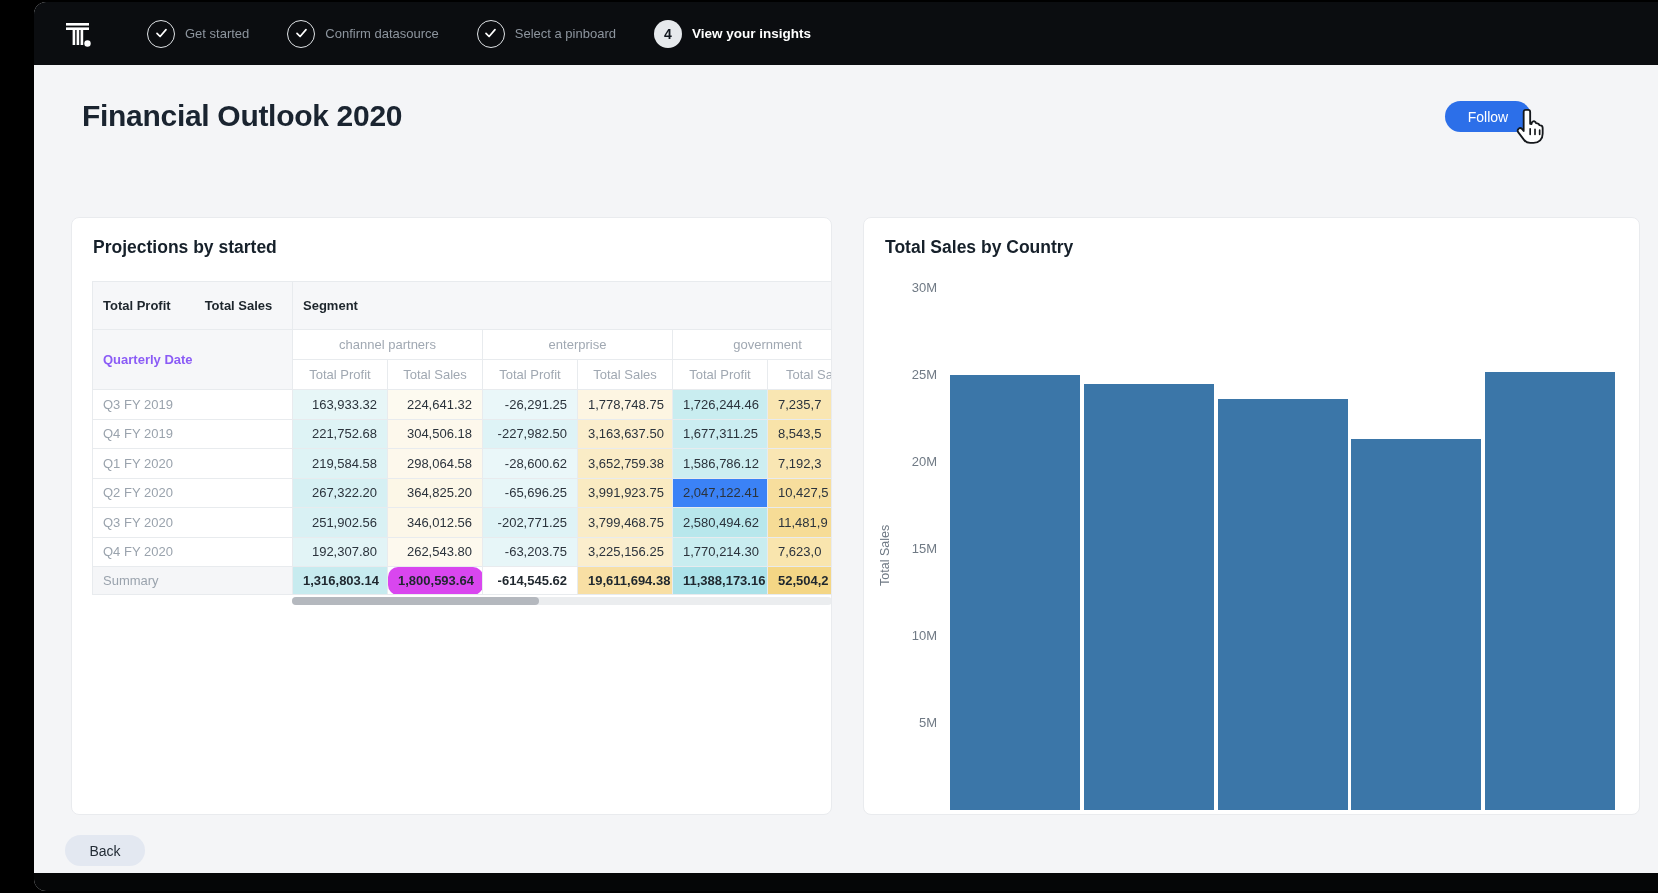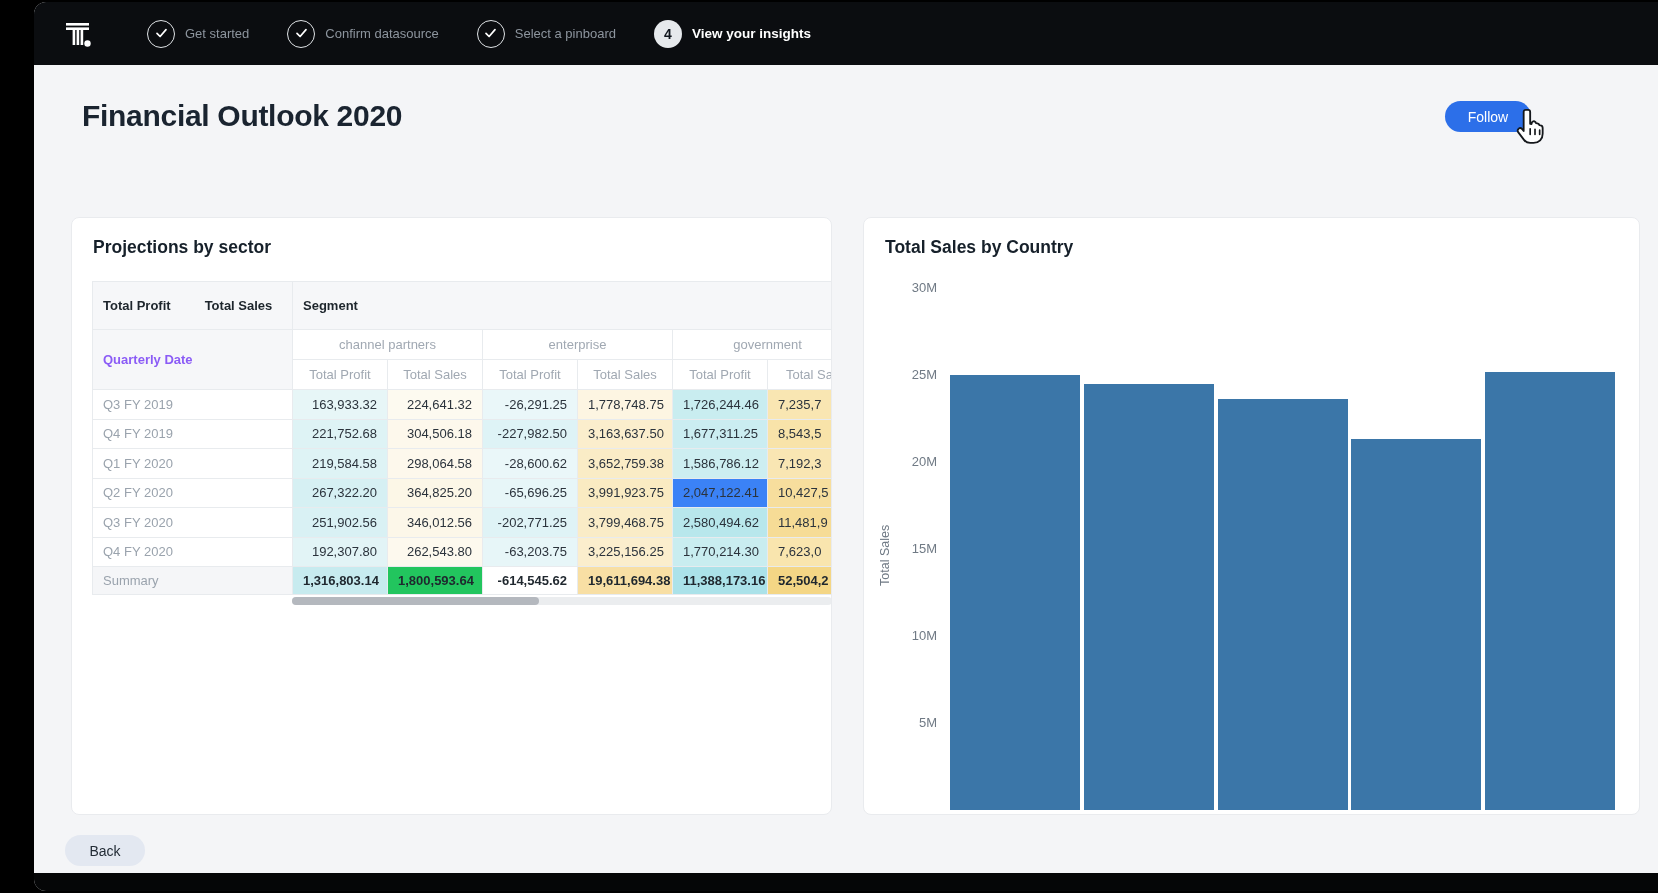--- a/index.html
+++ b/index.html
@@ -109,21 +109,21 @@
   <button class="followbtn">Follow</button>
 
   <div class="cursor">
     <svg width="40" height="44" viewBox="0 0 24 26">
       <path d="M10.9 2.1c.7 0 1.2.5 1.2 1.2v7.2l.8.1.2-.7c.2-.7.9-1.1 1.6-.9.5.2.8.6.9 1.1l.8.1c.6.1 1.1.5 1.3 1.1l.6.1c.8.1 1.3.8 1.3 1.6v3.4c0 3.3-2.2 5.5-5.5 5.5h-2c-1.6 0-2.8-.6-3.7-1.8l-3.5-4.6c-.5-.7-.4-1.6.3-2.1.6-.5 1.5-.4 2 .2l1 1.2V3.3c0-.7.5-1.2 1.2-1.2z" fill="#ffffff" stroke="#15181c" stroke-width="1.1" stroke-linejoin="round"></path>
       <path d="M12.1 13.5v3.4 M15 13.8v3.1 M17.8 14.2v2.7" stroke="#15181c" stroke-width="1" fill="none" stroke-linecap="round"></path>
     </svg>
   </div>
 
   <section class="panel left">
-    <h2>Projections by sector</h2>
+    <h2>Projections by started</h2>
     <div class="tableclip">
       <table class="pivot" id="pivot">
           <colgroup>
             <col style="width: 200px;">
             <col style="width: 95px;">
             <col style="width: 95px;">
             <col style="width: 95px;">
             <col style="width: 95px;">
             <col style="width: 95px;">
             <col style="width: 95px;">
@@ -199,21 +199,21 @@
               <td class="val" style="background: rgb(226, 244, 246);">192,307.80</td>
               <td class="val" style="background: rgb(253, 249, 238);">262,543.80</td>
               <td class="val" style="background: rgb(231, 246, 248);">-63,203.75</td>
               <td class="val" style="background: rgb(251, 238, 205);">3,225,156.25</td>
               <td class="val" style="background: rgb(201, 237, 240);">1,770,214.30</td>
               <td class="val lastcol" style="background: rgb(249, 229, 174);">7,623,0</td>
             </tr>
             <tr class="sumrow">
               <td class="rowlabel">Summary</td>
               <td class="val" style="background: rgb(199, 235, 239);">1,316,803.14</td>
-              <td class="val" style="background: #22c55e;">1,800,593.64</td>
+              <td class="val" style="background: #d946ef; border-radius: 10px;">1,800,593.64</td>
               <td class="val" style="background: rgb(255, 255, 255);">-614,545.62</td>
               <td class="val" style="background: rgb(248, 223, 164);">19,611,694.38</td>
               <td class="val" style="background: rgb(171, 226, 233);">11,388,173.16</td>
               <td class="val lastcol" style="background: rgb(244, 214, 133);">52,504,2</td>
             </tr>
           </tbody>
         </table>
     </div>
     <div class="hscroll">
       <div class="thumb"></div>

